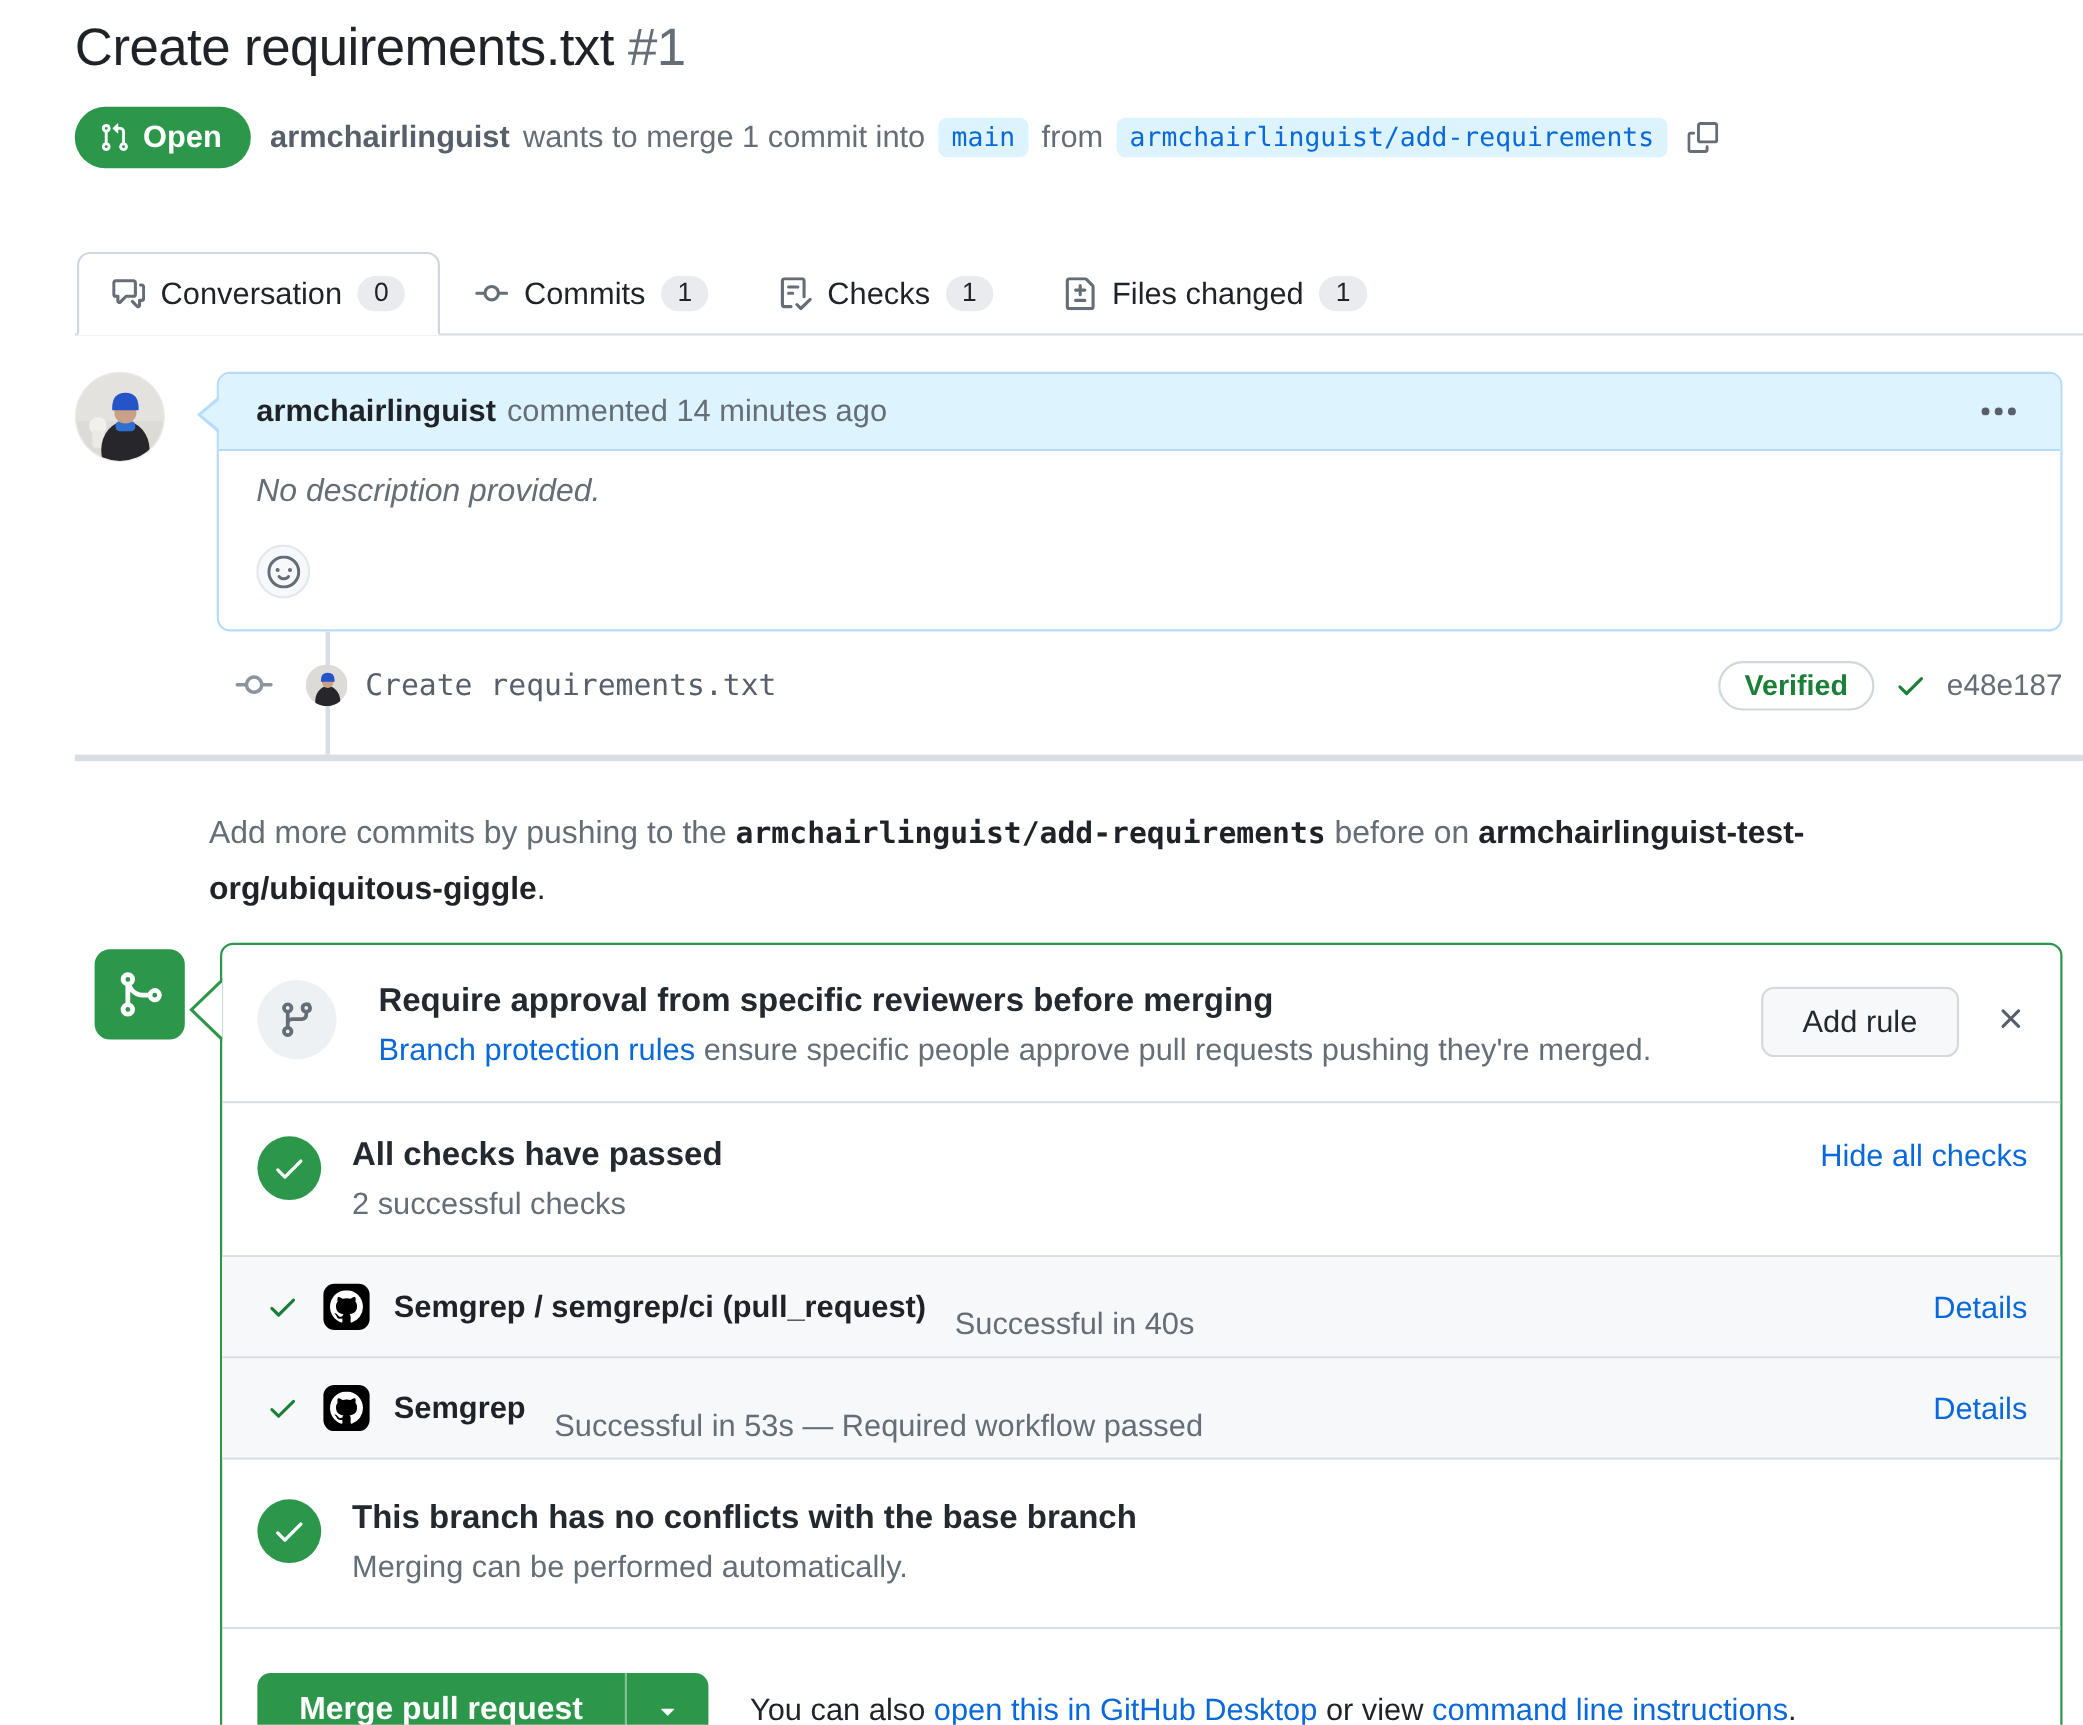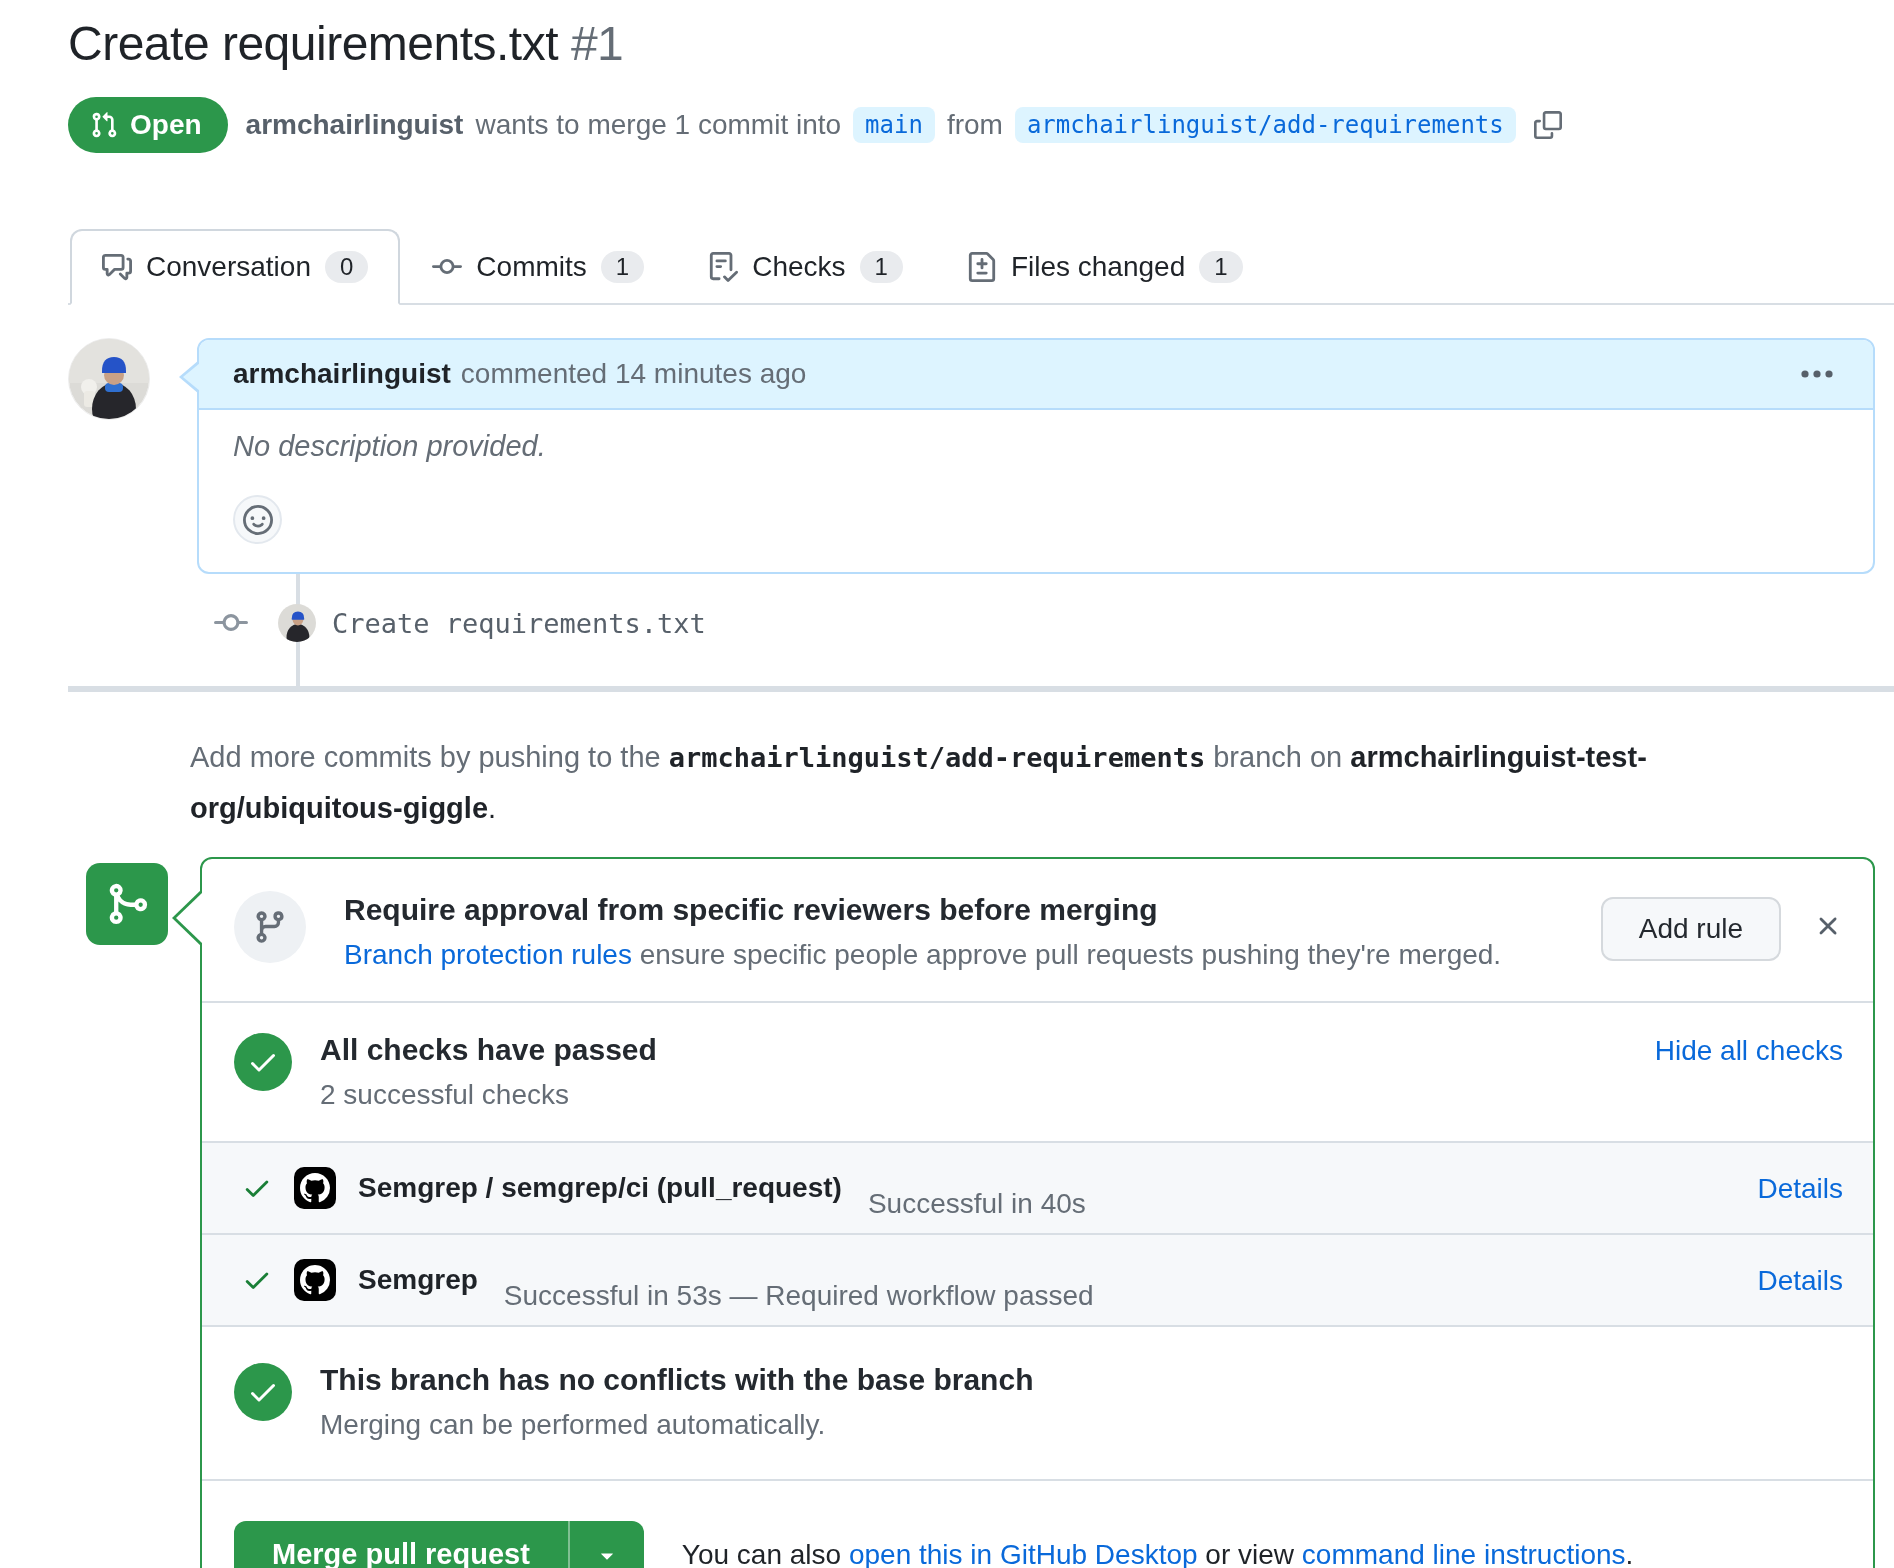--- a/index.html
+++ b/index.html
@@ -228,29 +228,38 @@
       </span>
       <span class="commit-avatar">
         <svg viewBox="0 0 80 80" width="38" height="38">
             <rect width="80" height="80" fill="#dcdbd7"></rect>
             <ellipse cx="42" cy="70" rx="24" ry="28" fill="#26262b"></ellipse>
             <circle cx="42" cy="34" r="11" fill="#c9a186"></circle>
             <path d="M29 30 Q29 16 42 16 Q55 16 55 30 L55 33 L29 33 Z" fill="#2553c8"></path>
           </svg>
       </span>
       <span class="commit-msg mono">Create requirements.txt</span>
+      <span class="commit-right">
+        <span class="verified-pill">Verified</span>
+        <span style="display:inline-flex;color:#1a7f37;">
+          <svg width="30" height="30" viewBox="0 0 16 16" fill="currentColor">
+              <path d="M13.78 4.22a.75.75 0 0 1 0 1.06l-7.25 7.25a.75.75 0 0 1-1.06 0L2.22 9.28a.751.751 0 0 1 .018-1.042.751.751 0 0 1 1.042-.018L6 10.94l6.72-6.72a.75.75 0 0 1 1.06 0Z"></path>
+            </svg>
+        </span>
+        <span class="sha">e48e187</span>
+      </span>
     </div>
   </div>
 
   <div class="discussion-separator"></div>
 
   <p class="push-note">
     <span>Add more commits by pushing to the</span>
     <span class="branch">armchairlinguist/add-requirements</span>
-    <span>branch on</span>
+    <span>before on</span>
     <strong><span>armchairlinguist-test-org/ubiquitous-</span><span>giggle</span></strong><span class="suffix">.</span>
   </p>
 
   <div class="merge-section">
     <div class="merge-icon-square">
       <svg width="46" height="46" viewBox="0 0 16 16" fill="currentColor">
           <path d="M5.45 5.154A4.25 4.25 0 0 0 9.25 7.5h1.378a2.251 2.251 0 1 1 0 1.5H9.25A5.734 5.734 0 0 1 5 7.123v3.505a2.25 2.25 0 1 1-1.5 0V5.372a2.25 2.25 0 1 1 1.95-.218ZM4.25 13.5a.75.75 0 1 0 0-1.5.75.75 0 0 0 0 1.5Zm8.5-4.5a.75.75 0 1 0 0-1.5.75.75 0 0 0 0 1.5ZM5 3.25a.75.75 0 1 0-1.5 0 .75.75 0 0 0 1.5 0Z"></path>
         </svg>
     </div>
     <div class="merge-box">

